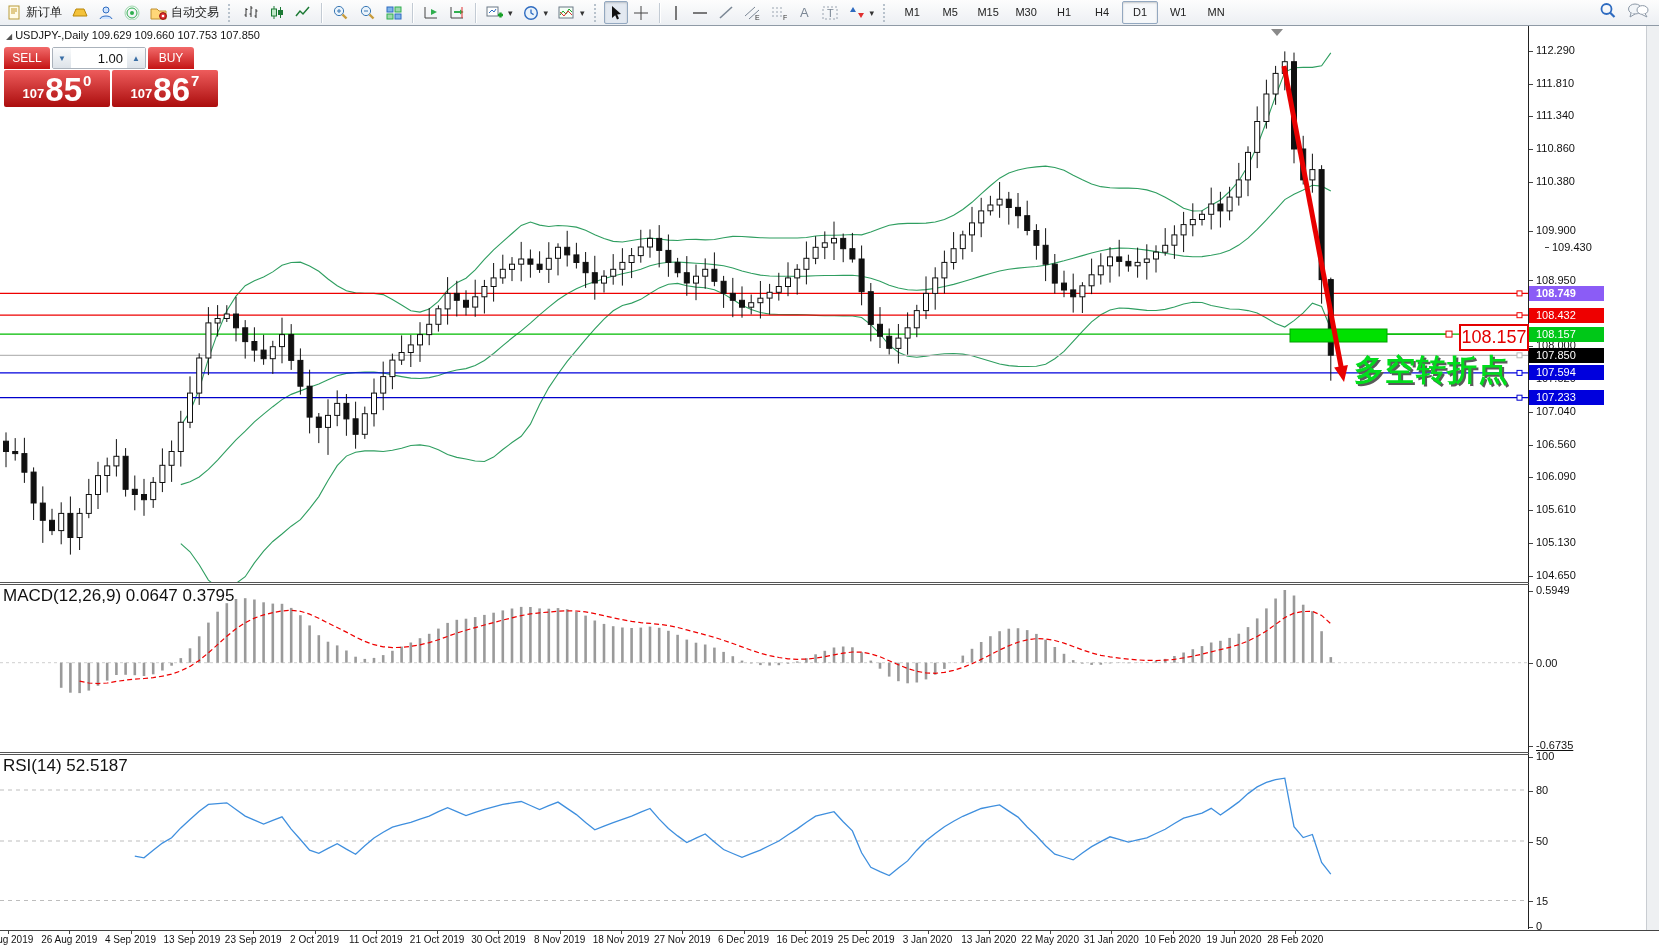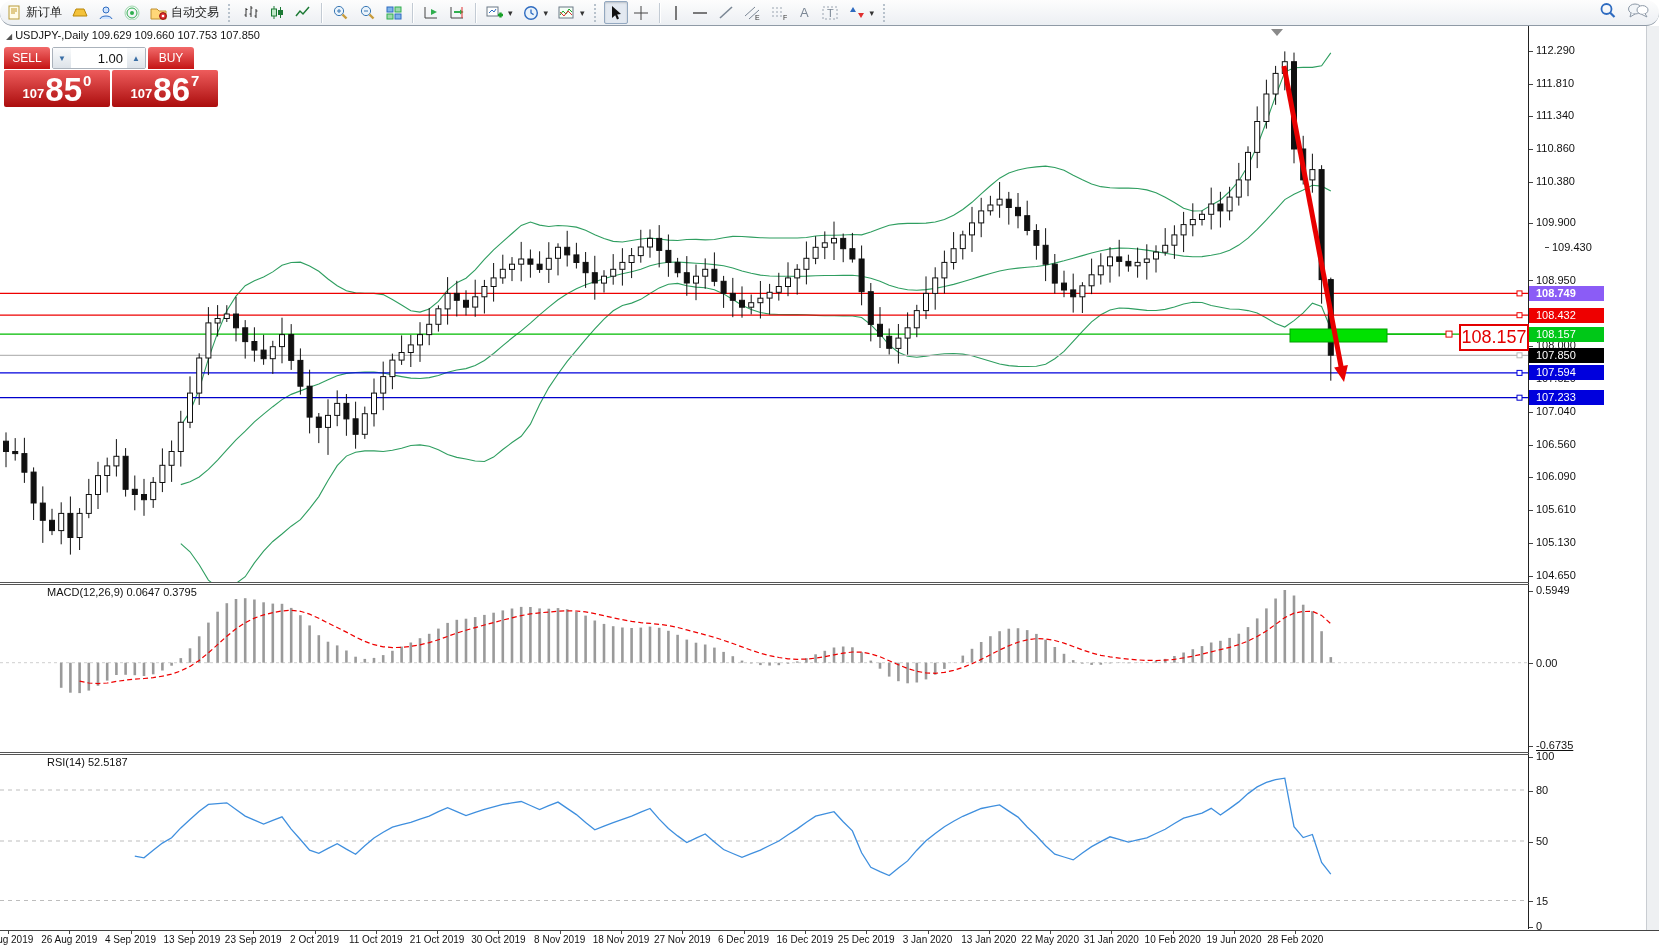--- a/index.html
+++ b/index.html
@@ -2,21 +2,21 @@
 <html><head>
 <meta charset="utf-8">
 <style>
   html,body{margin:0;padding:0;background:#fff;width:1659px;height:945px;overflow:hidden;
     font-family:"Liberation Sans","DejaVu Sans",sans-serif;-webkit-font-smoothing:none;}
   .app{position:relative;width:1659px;height:945px;background:#fff;}
 
   
   .toolbar{position:absolute;left:0;top:0;width:1659px;height:25px;
     background:linear-gradient(#fdfdfd,#eceff3);border-bottom:1px solid #8f9aa6;
-    display:flex;align-items:center;white-space:nowrap;z-index:50;border-radius:13px;}
+    display:flex;align-items:center;white-space:nowrap;z-index:50;}
   .tb-group{display:flex;align-items:center;height:25px;padding:0 2px;}
   .tb-handle{width:4px;height:18px;margin:0 2px;border-left:2px dotted #b8c2cc;}
   .tb-sep{width:1px;height:20px;background:#c3cbd4;margin:0 3px;box-shadow:1px 0 0 #fff;}
   .tb-btn{display:flex;align-items:center;gap:4px;height:21px;padding:0 4px;border:1px solid transparent;
     border-radius:2px;background:transparent;font-size:12px;color:#1a1a1a;cursor:default;}
   .tb-btn.pressed{border:1px solid #93a8c0;background:#e3e9f1;box-shadow:inset 0 1px 2px rgba(0,0,0,.18);}
   .tb-btn svg{display:block;}
   .caret{font-size:9px;color:#333;margin-left:1px;}
   .tf-btn{height:21px;min-width:26px;padding:0 4px;margin:0 1px;border:1px solid transparent;border-radius:2px;
     font-size:11px;color:#222;text-align:center;line-height:21px;}
@@ -30,21 +30,21 @@
   .sep{position:absolute;left:0;width:1659px;height:1px;background:#555;}
   .axis-col{position:absolute;left:1529px;top:0;width:117px;height:903px;background:#fff;font-size:11px;color:#111;}
   .scroll-strip{position:absolute;left:1646px;top:0;width:13px;height:919px;background:#eef0f2;border-left:1px solid #c9cdd2;}
   .ptick{position:absolute;left:0;height:14px;line-height:14px;white-space:nowrap;}
   .ptick .dash{display:inline-block;width:4px;height:1px;background:#444;vertical-align:middle;margin-right:3px;}
   .plabel{position:absolute;left:0;width:68px;height:15px;line-height:15px;color:#fff;text-align:left;
     padding-left:7px;font-size:11px;z-index:5;}
   .date-axis{position:absolute;left:0;top:904px;width:1659px;height:15px;border-top:1px solid #444;background:#fff;}
   .dlabel{position:absolute;top:3px;transform:translateX(-50%);font-size:10px;color:#111;white-space:nowrap;}
   .dtick{position:absolute;top:0;width:1px;height:3px;background:#444;}
-  .ind-label{position:absolute;left:3px;font-size:11px;color:#111;z-index:6;margin-left:44px;}
+  .ind-label{position:absolute;left:3px;font-size:17px;color:#111;z-index:6;}
   .symbol-label{position:absolute;left:6px;top:3px;font-size:11px;color:#111;z-index:6;}
   .symbol-label .tri{font-size:8px;color:#555;margin-right:3px;}
 
   
   .trade-panel{position:absolute;left:4px;top:21px;width:214px;z-index:10;font-family:"Liberation Sans",sans-serif;}
   .tp-row1{display:flex;align-items:stretch;height:22px;}
   .tp-sell,.tp-buy{width:46px;background:linear-gradient(#f26a6a,#c41414);color:#fff;font-size:12px;
     display:flex;align-items:center;justify-content:center;border-radius:3px 3px 0 0;}
   .tp-stepper{display:flex;align-items:stretch;margin:0 2px;border:1px solid #aab2bb;background:#fff;border-radius:2px;}
   .tp-step-btn{width:18px;background:linear-gradient(#fafbfc,#dde3e9);border:0;display:flex;align-items:center;
@@ -314,20 +314,31 @@
               <polygon points="4,2 7,7 1,7" fill="#2e6bc0"></polygon>
               <polygon points="12,13 15,8 9,8" fill="#e03030"></polygon>
             </svg>
           </span>
         <span class="caret">▾</span>
       </div>
     </div>
 
     <div class="tb-handle"></div>
 
+    <div class="tb-group" id="tf-group">
+        <div class="tf-btn">M1</div>
+        <div class="tf-btn">M5</div>
+        <div class="tf-btn">M15</div>
+        <div class="tf-btn">M30</div>
+        <div class="tf-btn">H1</div>
+        <div class="tf-btn">H4</div>
+        <div class="tf-btn active">D1</div>
+        <div class="tf-btn">W1</div>
+        <div class="tf-btn">MN</div>
+      </div>
 
     <div class="tb-right">
       <span>
         <svg width="18" height="17">
             <circle cx="7.5" cy="7" r="5" fill="none" stroke="#2e6bc0" stroke-width="1.8"></circle>
             <path d="M11 10.5l4.5 4.5" stroke="#2e6bc0" stroke-width="2.2"></path>
           </svg>
       </span>
       <span>
         <svg width="22" height="17">
@@ -851,21 +862,21 @@
     <div class="sep" style="top:558px"></div>
     <div class="sep" style="top:726px"></div>
     <div class="sep" style="top:728px"></div>
 
     <div class="axis-col" id="price-axis">
         <div class="ptick" style="top: 17px;"><span class="dash"></span>112.290</div>
         <div class="ptick" style="top: 50px;"><span class="dash"></span>111.810</div>
         <div class="ptick" style="top: 82.3125px;"><span class="dash"></span>111.340</div>
         <div class="ptick" style="top: 115.312px;"><span class="dash"></span>110.860</div>
         <div class="ptick" style="top: 148.312px;"><span class="dash"></span>110.380</div>
-        <div class="ptick" style="top: 189px;"><span class="dash"></span>109.900</div>
+        <div class="ptick" style="top: 197px;"><span class="dash"></span>109.900</div>
         <div class="ptick" style="top: 213.625px; margin-left: 16px;"><span class="dash"></span>109.430</div>
         <div class="ptick" style="top: 246.625px;"><span class="dash"></span>108.950</div>
         <div class="ptick" style="top: 311.938px;"><span class="dash"></span>108.000</div>
         <div class="ptick" style="top: 344.938px;"><span class="dash"></span>107.520</div>
         <div class="ptick" style="top: 377.938px;"><span class="dash"></span>107.040</div>
         <div class="ptick" style="top: 410.938px;"><span class="dash"></span>106.560</div>
         <div class="ptick" style="top: 443.25px;"><span class="dash"></span>106.090</div>
         <div class="ptick" style="top: 476.25px;"><span class="dash"></span>105.610</div>
         <div class="ptick" style="top: 509.25px;"><span class="dash"></span>105.130</div>
         <div class="ptick" style="top: 542.25px;"><span class="dash"></span>104.650</div>
@@ -930,14 +941,15 @@
         <div class="dlabel" style="left: 1111.4px;">31 Jan 2020</div>
         <div class="dtick" style="left: 1172.7px;"></div>
         <div class="dlabel" style="left: 1172.7px;">10 Feb 2020</div>
         <div class="dtick" style="left: 1234px;"></div>
         <div class="dlabel" style="left: 1234px;">19 Jun 2020</div>
         <div class="dtick" style="left: 1295.3px;"></div>
         <div class="dlabel" style="left: 1295.3px;">28 Feb 2020</div>
       </div>
 
     <div class="callout">108.157</div>
+    <div class="cn-note">多空转折点</div>
   </div>
 </div>
 
 </body></html>

